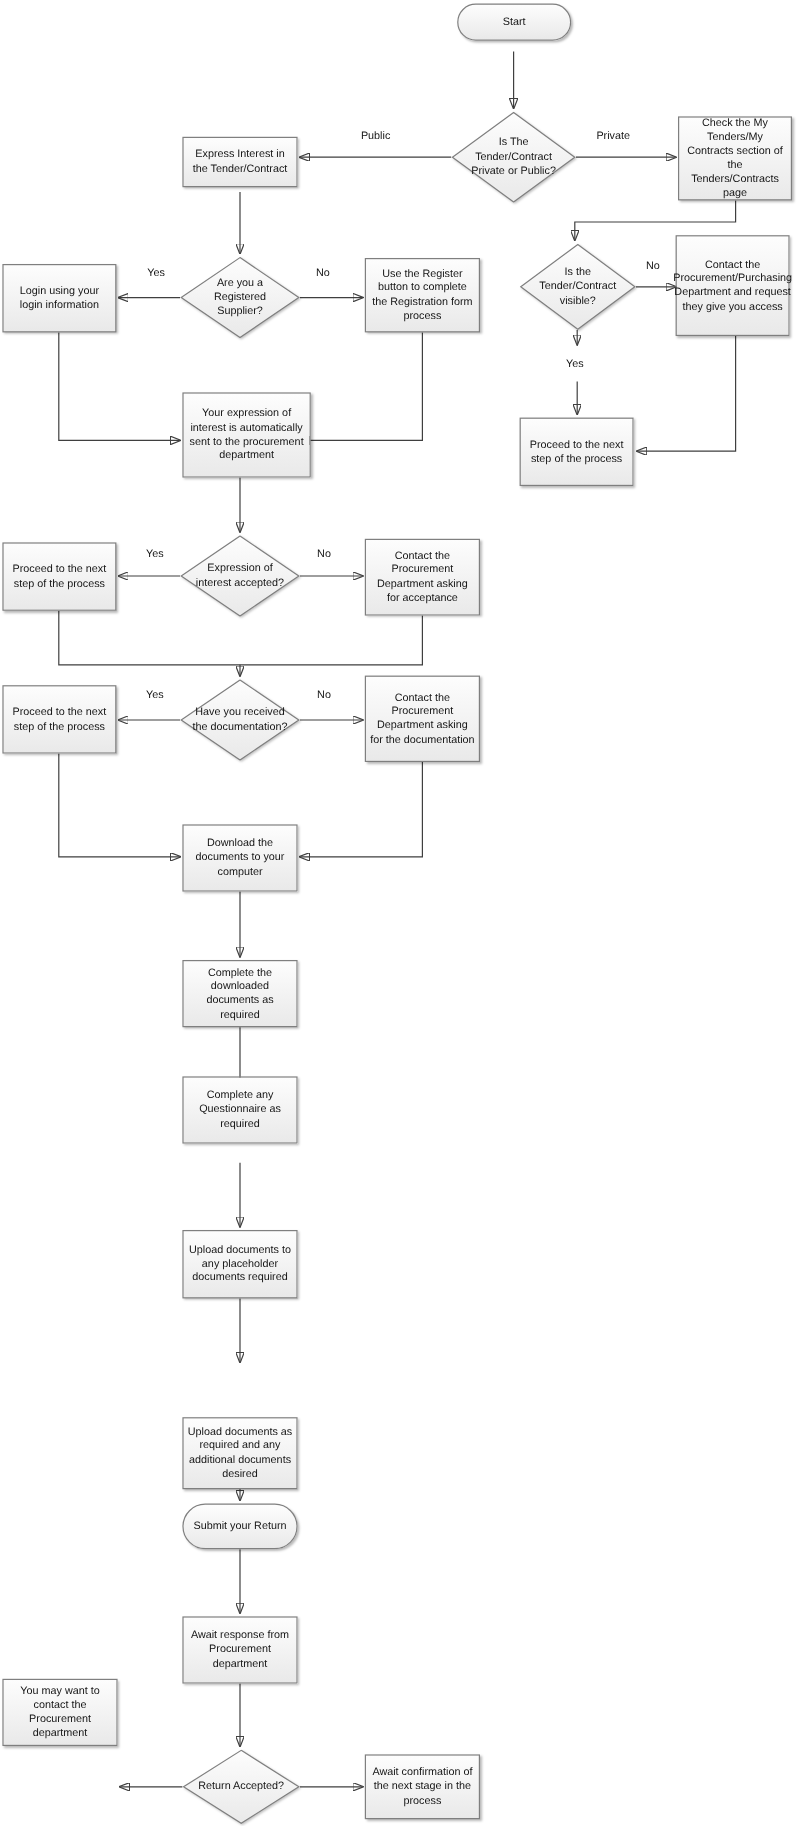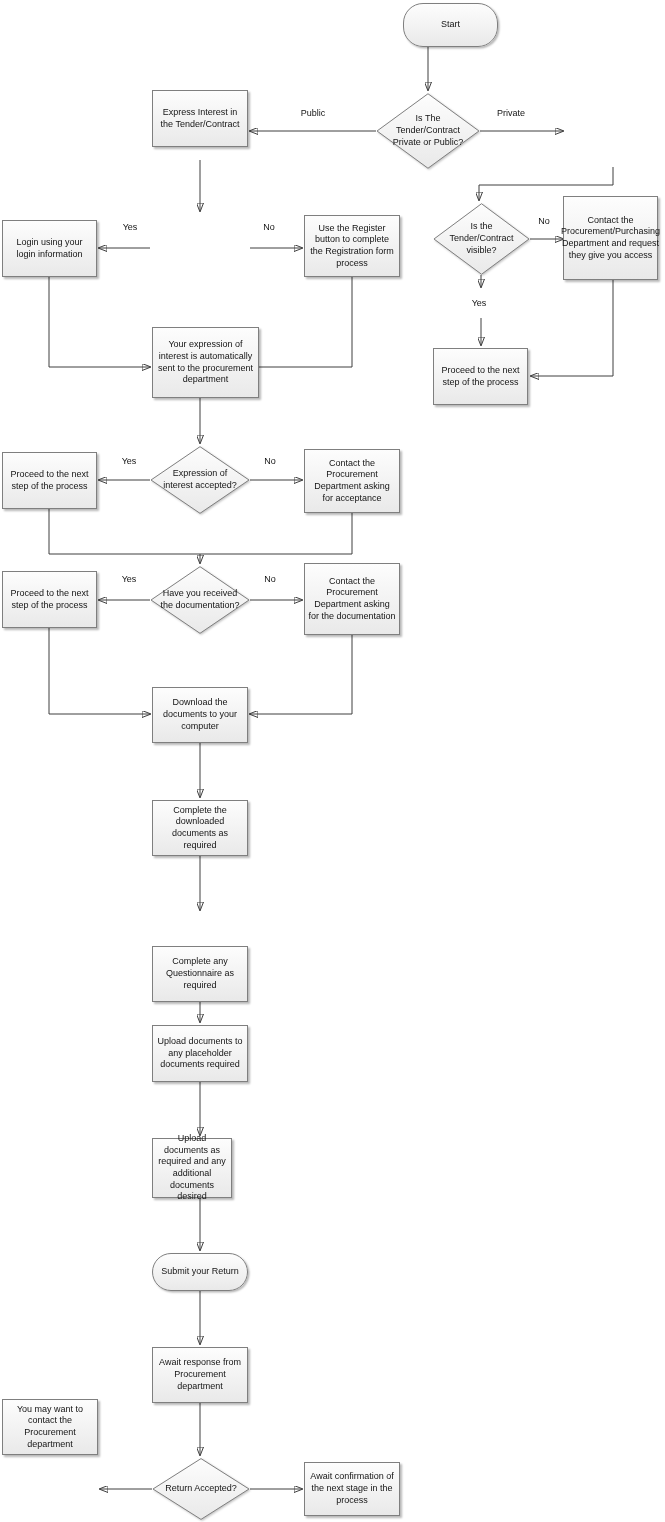--- a/index.html
+++ b/index.html
@@ -14,42 +14,42 @@
         box-shadow:1.5px 1.5px 2px rgba(0,0,0,0.28);}
   .term{border-radius:20px;}
   .diamond{padding:0;background:transparent;border:none;box-shadow:none;
         filter:drop-shadow(1.5px 1.5px 1px rgba(0,0,0,0.25));}
   .diamond svg{position:absolute;left:0;top:0;width:100%;height:100%;}
   .diamond polygon{fill:url(#gfill);stroke:#7f7f7f;stroke-width:1;}
   .dlabel{position:relative;z-index:2;width:100%;padding:0 8px;box-sizing:border-box;}
   .elabel{position:absolute;z-index:2;transform:translate(-50%,-50%);
           font-size:9px;white-space:nowrap;color:#141414;}
   
-  #n-start{left:403px;top:3px;width:95px;height:44px;justify-content:center;}
+  #n-start{left:381px;top:3px;width:95px;height:31px;justify-content:center;}
   #n-d-private-public{left:376px;top:93px;width:104px;height:76px;}
-  #n-express-interest{left:152px;top:90px;width:96px;height:57px;}
+  #n-express-interest{left:152px;top:114px;width:96px;height:42px;}
   #n-check-my-tenders{left:565px;top:97px;width:95px;height:70px;}
   #n-d-registered{left:150px;top:214px;width:100px;height:68px;}
   #n-login{left:2px;top:220px;width:95px;height:57px;}
   #n-register{left:304px;top:215px;width:96px;height:62px;}
   #n-d-visible{left:433px;top:203px;width:97px;height:72px;}
   #n-contact-purchasing{left:563px;top:196px;width:95px;height:84px;}
   #n-proceed-right{left:433px;top:348px;width:95px;height:57px;}
   #n-expression-sent{left:152px;top:327px;width:107px;height:71px;}
   #n-d-expression{left:150px;top:446px;width:100px;height:68px;}
   #n-proceed-1{left:2px;top:452px;width:95px;height:57px;}
   #n-contact-acceptance{left:304px;top:449px;width:96px;height:64px;text-align:center;}
   #n-d-received{left:150px;top:566px;width:100px;height:68px;}
   #n-proceed-2{left:2px;top:571px;width:95px;height:57px;}
   #n-contact-documentation{left:304px;top:563px;width:96px;height:72px;}
   #n-download{left:152px;top:687px;width:96px;height:56px;}
   #n-complete-downloaded{left:152px;top:800px;width:96px;height:56px;}
-  #n-complete-questionnaire{left:152px;top:946px;width:96px;height:56px;}
+  #n-complete-questionnaire{left:152px;top:897px;width:96px;height:56px;}
   #n-upload-placeholder{left:152px;top:1025px;width:96px;height:57px;}
-  #n-upload-additional{left:152px;top:1138px;width:80px;height:60px;}
+  #n-upload-additional{left:152px;top:1181px;width:96px;height:60px;}
   #n-submit-return{left:152px;top:1253px;width:96px;height:38px;border-radius:19px;}
   #n-await-response{left:152px;top:1347px;width:96px;height:56px;align-items:center;}
   #n-d-return{left:152px;top:1458px;width:98px;height:62px;align-items:center;}
   #n-you-may-want{left:2px;top:1399px;width:96px;height:56px;}
   #n-await-confirmation{left:304px;top:1462px;width:96px;height:54px;}
   #l-public{left:313px;top:113px;}
   #l-private{left:511px;top:113px;}
   #l-yes-registered{left:130px;top:227px;}
   #l-no-registered{left:269px;top:227px;}
   #l-no-visible{left:544px;top:221px;}
@@ -115,21 +115,30 @@
   <div class="node diamond" id="n-d-private-public">
     <svg viewBox="0 0 100 100" preserveAspectRatio="none">
         <polygon points="50,1 99,50 50,99 1,50" vector-effect="non-scaling-stroke"></polygon>
       </svg>
     <span class="dlabel">Is The Tender/Contract Private or Public?</span>
   </div>
 
   <div class="node rect" id="n-express-interest">
       <span>Express Interest in the Tender/Contract</span>
     </div>
-
+  <div class="node rect" id="n-check-my-tenders">
+      <span>Check the My Tenders/My Contracts section of the Tenders/Contracts page</span>
+    </div>
+
+  <div class="node diamond" id="n-d-registered">
+    <svg viewBox="0 0 100 100" preserveAspectRatio="none">
+        <polygon points="50,1 99,50 50,99 1,50" vector-effect="non-scaling-stroke"></polygon>
+      </svg>
+    <span class="dlabel">Are you a Registered Supplier?</span>
+  </div>
 
   <div class="node rect" id="n-login">
       <span>Login using your login information</span>
     </div>
   <div class="node rect" id="n-register">
       <span>Use the Register button to complete the Registration form process</span>
     </div>
 
   <div class="node diamond" id="n-d-visible">
     <svg viewBox="0 0 100 100" preserveAspectRatio="none">

